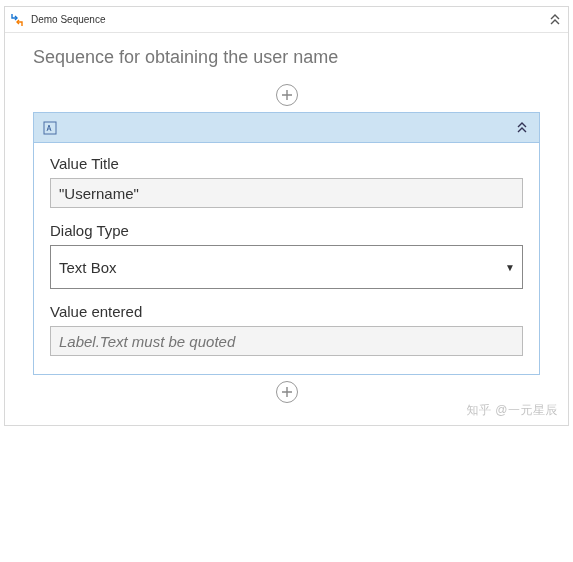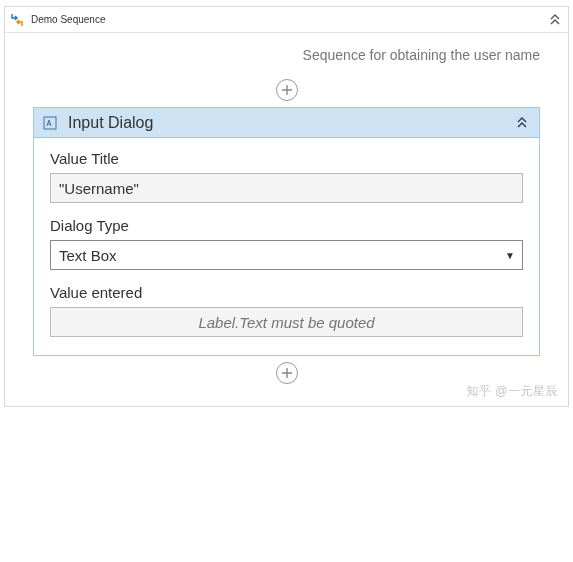--- a/index.html
+++ b/index.html
@@ -47,23 +47,22 @@
       cursor: pointer;
       color: #555;
       font-size: 11px;
       line-height: 1;
     }
     .seq-body {
       padding: 10px 28px 16px 28px;
     }
     .seq-description {
       color: #777;
-      font-size: 14px;
+      font-size: 18px;
       padding: 4px 0 10px 0;
-      text-align: right;
     }
     .add-btn-row {
       display: flex;
       justify-content: center;
       padding: 6px 0;
     }
     .add-btn {
       width: 22px;
       height: 22px;
       border: 1.5px solid #999;
@@ -120,29 +119,28 @@
       border: 1px solid #bbb;
       background: #f4f4f4;
       padding: 0 8px;
       font-size: 15px;
       font-family: inherit;
       color: #333;
     }
     .text-input.placeholder-style {
       font-style: italic;
       color: #888;
-      text-align: center;
     }
     .select-wrap {
       position: relative;
       width: 100%;
     }
     .select-input {
       width: 100%;
-      height: 30px;
+      height: 44px;
       border: 1px solid #888;
       background: #fff;
       padding: 0 28px 0 8px;
       font-size: 15px;
       font-family: inherit;
       color: #333;
       appearance: none;
       cursor: pointer;
     }
     .select-caret {
@@ -198,21 +196,20 @@
     </div>
 
     <div class="activity-card">
       <div class="activity-header">
         <span class="activity-icon">
           <svg width="14" height="14" viewBox="0 0 14 14">
             <rect x="1" y="1" width="12" height="12" fill="none" stroke="#4a6fa5" stroke-width="1"></rect>
             <path d="M4 10 L6 4 L8 10 M4.7 8 L7.3 8" stroke="#4a6fa5" stroke-width="1" fill="none"></path>
           </svg>
         </span>
-        <span class="activity-title">Input Dialog</span>
         <span class="chevrons">
           <svg width="14" height="14" viewBox="0 0 14 14">
             <path d="M3 6 L7 2 L11 6" stroke="#335" stroke-width="1.4" fill="none"></path>
             <path d="M3 11 L7 7 L11 11" stroke="#335" stroke-width="1.4" fill="none"></path>
           </svg>
         </span>
       </div>
 
       <div class="activity-body">
 

